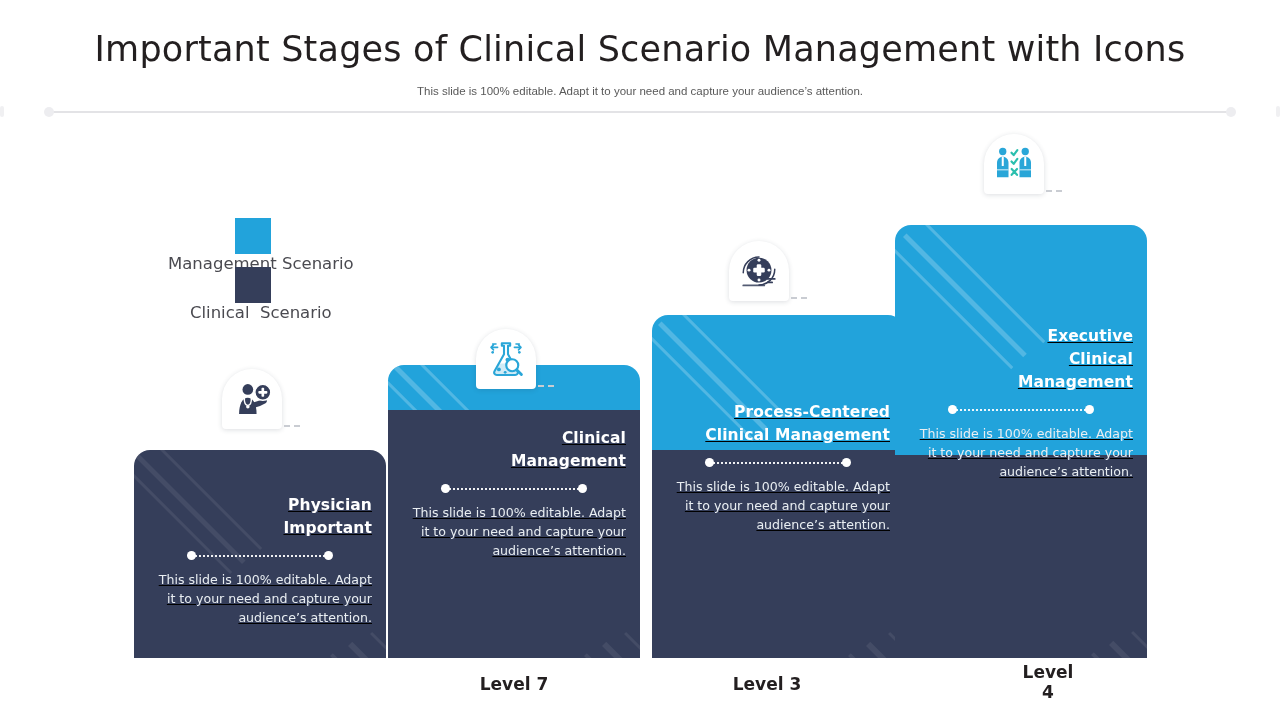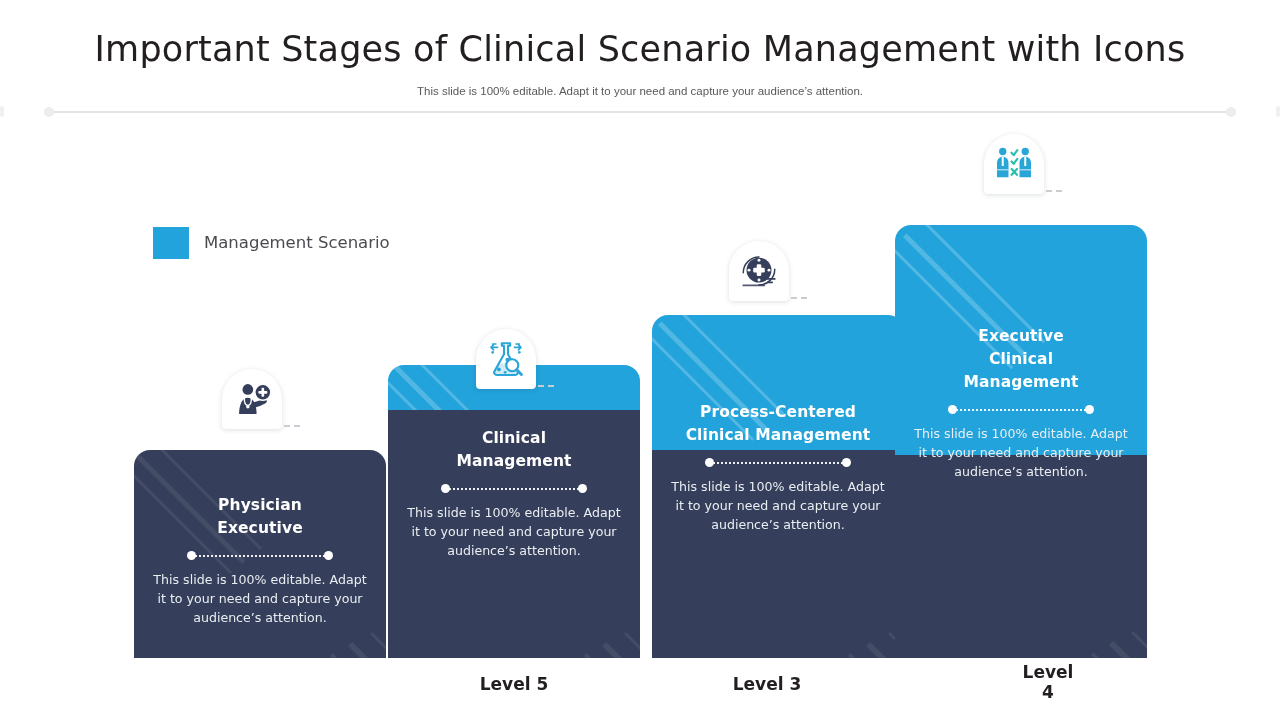--- a/index.html
+++ b/index.html
@@ -25,41 +25,41 @@
   .hr-wrap { position:absolute; left:0; top:105px; width:1280px; height:14px; }
   .hr-line { position:absolute; left:48px; top:6px; width:1184px; height:2px; background:#e3e3e6; }
   .hr-dot { position:absolute; top:2px; width:10px; height:10px; border-radius:50%;
             background:#ededf0; }
   .hr-dot.l { left:44px; } .hr-dot.r { left:1226px; }
   .hr-edge { position:absolute; top:1px; width:4px; height:11px; border-radius:2px; background:#f0f0f2; }
   .hr-edge.l { left:0px; } .hr-edge.r { left:1276px; }
 
   
   .legend { position:absolute; left:153px; top:218px; }
-  .legend-row { display:flex; align-items:center; height:49px; }
+  .legend-row { display:flex; align-items:center; height:49px;flex-direction:column; }
   .legend-sw { width:36px; height:32px; flex:0 0 36px; }
   .legend-lbl { margin-left:15px; font-size:16.5px; color:#4a4a50;
                 font-family:"DejaVu Sans", sans-serif; font-weight:400; white-space:pre; }
 
   
   .bars { position:absolute; left:0; top:0; width:1280px; height:720px; }
 
   .bar { position:absolute; bottom:62px; overflow:hidden;
          border-top-left-radius:16px; border-top-right-radius:16px; }
   .bar .fill-navy { position:absolute; left:0; right:0; bottom:0; background:#353E5A; }
   .bar .fill-blue { position:absolute; left:0; right:0; top:0; background:#22A3DB; }
 
   
   .stripes { position:absolute; pointer-events:none; }
   .stripes i { position:absolute; display:block; background:rgba(255,255,255,.085);
                transform:rotate(-45deg); transform-origin:0 0; }
   .stripes.dark i { background:rgba(255,255,255,.075); }
   .stripes.lite i { background:rgba(255,255,255,.22); }
 
-  .bar-content { position:absolute; left:0; right:0; text-align:center; padding:0 14px; }
+  .bar-content { position:absolute; left:0; right:0; text-align:right; padding:0 14px;text-decoration:underline; }
   .bar-title { font-size:15.5px; font-weight:700; color:#ffffff; line-height:1.48;
                font-family:"DejaVu Sans", sans-serif; letter-spacing:.1px; }
   .divider { position:relative; height:14px; margin:9px auto 7px; }
   .divider .dl { position:absolute; left:8px; right:8px; top:6px; height:0;
                  border-top:2px dotted rgba(255,255,255,.92); }
   .divider .dot { position:absolute; top:2px; width:9px; height:9px; border-radius:50%;
                   background:#ffffff; }
   .divider .dot.a { left:0; } .divider .dot.b { right:0; }
   .bar-body { font-size:12.6px; color:#e9eef2; line-height:1.52;
               font-family:"DejaVu Sans", sans-serif; }
@@ -95,37 +95,41 @@
     <div class="hr-dot l"></div>
     <div class="hr-dot r"></div>
     <div class="hr-edge r"></div>
   </div>
 
   <div class="legend">
     <div class="legend-row">
       <span class="legend-sw" style="background:#22A3DB"></span>
       <span class="legend-lbl">Management Scenario</span>
     </div>
+    <div class="legend-row">
+      <span class="legend-sw" style="background:#353E5A"></span>
+      <span class="legend-lbl">Clinical  Scenario</span>
+    </div>
   </div>
 
   <div class="bars">
 
     <div class="bar" style="left:134px; width:252px; height:208px;">
       <div class="fill-navy" style="height:208px;"></div>
       <div class="stripes dark" style="left:0;top:0;width:252px;height:208px;">
         <i style="left:-10px; top:18px;  width:3px;  height:150px;"></i>
         <i style="left:2px;   top:8px;   width:5px;  height:150px;"></i>
         <i style="left:20px;  top:-6px;  width:3px;  height:150px;"></i>
         <i style="left:196px; top:206px; width:4px;  height:130px;"></i>
         <i style="left:214px; top:196px; width:6px;  height:130px;"></i>
         <i style="left:236px; top:184px; width:3px;  height:130px;"></i>
       </div>
       <div class="bar-content" style="top:44px;">
         <div class="bar-title" style="white-space:pre-line;">Physician
-Executive</div>
+Important</div>
         <div class="divider" style="width:146px;">
           <span class="dot a"></span>
           <span class="dl"></span>
           <span class="dot b"></span>
         </div>
         <div class="bar-body">This slide is 100% editable. Adapt it to your need and capture your audience’s attention.</div>
       </div>
     </div>
 
     <div class="bar" style="left:388px; width:252px; height:293px;">
@@ -199,21 +203,21 @@
           <span class="dot a"></span>
           <span class="dl"></span>
           <span class="dot b"></span>
         </div>
         <div class="bar-body">This slide is 100% editable. Adapt it to your need and capture your audience’s attention.</div>
       </div>
     </div>
 
   </div>
 
-  <div class="lvl" style="left:388px; top:675px; width:252px;">Level 5</div>
+  <div class="lvl" style="left:388px; top:675px; width:252px;">Level 7</div>
   <div class="lvl" style="left:641px; top:675px; width:252px;">Level 3</div>
   <div class="lvl" style="left:988px; top:663px; width:120px; white-space:pre-line;">Level
 4</div>
 
   <div class="icon-badge" style="left:222px; top:369px;">
     <div class="arch"></div>
     <div class="tail"></div>
     <div class="glyph">
       <svg width="40" height="40" viewBox="0 0 48 48">
         <circle cx="19" cy="12.5" r="6.4" fill="#353E5A"></circle>

